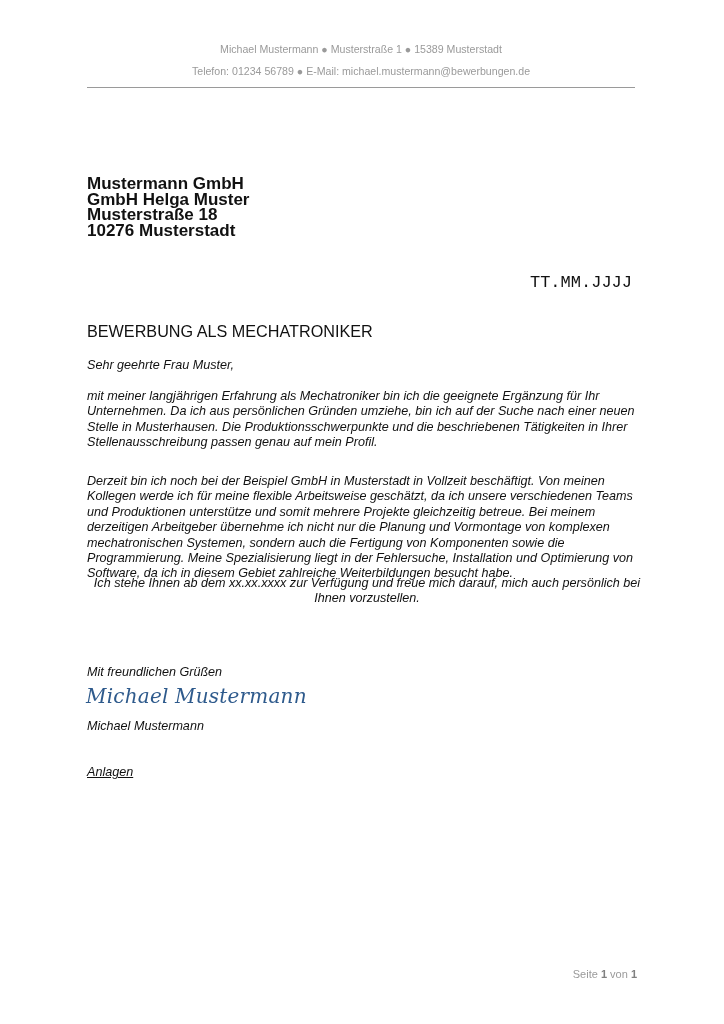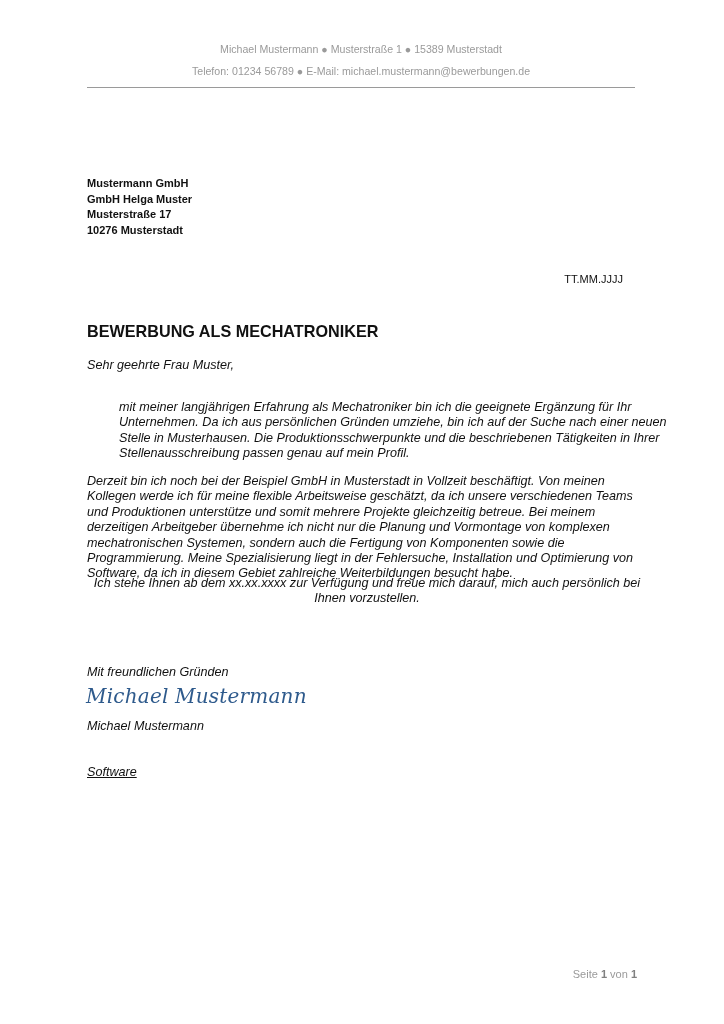--- a/index.html
+++ b/index.html
@@ -32,46 +32,47 @@
     top: 87px;
     width: 548px;
     height: 0;
     border-top: 1.3px solid #9a9a9a;
   }
   .recipient {
     position: absolute;
     left: 87px;
     top: 176px;
     font-weight: bold;
-    font-size: 11px;
+    font-size: 17px;
     line-height: 15.5px;
     color: #111;
   }
   .date {
     position: absolute;
-    right: 101px;
+    right: 92px;
     top: 273px;
-    font-size: 11px;
+    font-size: 17px;
+    font-family: Liberation Mono, monospace;
   }
   .subject {
     position: absolute;
     left: 87px;
     top: 322px;
-    font-weight: bold;
+    font-weight: normal;
     font-size: 16.2px;
   }
   .body-text {
     position: absolute;
     left: 87px;
     width: 560px;
     font-size: 12.6px;
     line-height: 15.4px;
   }
   .salutation { top: 358px; }
-  .para1 { top: 400px; margin-left: 32px; }
+  .para1 { top: 389px; }
   .para2 { top: 474px; }
   .para3 { top: 576px; text-align: center; }
   .closing { top: 665px; }
   .signature-script {
     position: absolute;
     left: 86px;
     top: 684px;
     font-family: "DejaVu Serif", serif;
     font-style: italic;
     font-size: 20px;
@@ -98,37 +99,37 @@
 
 <div class="header">
   <div class="line1">Michael Mustermann ● Musterstraße 1 ● 15389 Musterstadt</div>
   <div class="line2">Telefon: 01234 56789 ● E-Mail: michael.mustermann@bewerbungen.de</div>
 </div>
 <div class="header-rule"></div>
 
 <div class="recipient">
   <div>Mustermann GmbH</div>
   <div>GmbH Helga Muster</div>
-  <div>Musterstraße 17</div>
+  <div>Musterstraße 18</div>
   <div>10276 Musterstadt</div>
 </div>
 
 <div class="date">TT.MM.JJJJ</div>
 
 <div class="subject">BEWERBUNG ALS MECHATRONIKER</div>
 
 <p class="body-text salutation">Sehr geehrte Frau Muster,</p>
 <p class="body-text para1">mit meiner langjährigen Erfahrung als Mechatroniker bin ich die geeignete Ergänzung für Ihr Unternehmen. Da ich aus persönlichen Gründen umziehe, bin ich auf der Suche nach einer neuen Stelle in Musterhausen. Die Produktionsschwerpunkte und die beschriebenen Tätigkeiten in Ihrer Stellenausschreibung passen genau auf mein Profil.</p>
 <p class="body-text para2">Derzeit bin ich noch bei der Beispiel GmbH in Musterstadt in Vollzeit beschäftigt. Von meinen Kollegen werde ich für meine flexible Arbeitsweise geschätzt, da ich unsere verschiedenen Teams und Produktionen unterstütze und somit mehrere Projekte gleichzeitig betreue. Bei meinem derzeitigen Arbeitgeber übernehme ich nicht nur die Planung und Vormontage von komplexen mechatronischen Systemen, sondern auch die Fertigung von Komponenten sowie die Programmierung. Meine Spezialisierung liegt in der Fehlersuche, Installation und Optimierung von Software, da ich in diesem Gebiet zahlreiche Weiterbildungen besucht habe.</p>
 <p class="body-text para3">Ich stehe Ihnen ab dem xx.xx.xxxx zur Verfügung und freue mich darauf, mich auch persönlich bei Ihnen vorzustellen.</p>
 
-<p class="body-text closing">Mit freundlichen Gründen</p>
+<p class="body-text closing">Mit freundlichen Grüßen</p>
 <div class="signature-script">Michael Mustermann</div>
 <p class="body-text signature-name">Michael Mustermann</p>
 
-<p class="body-text attachments">Software</p>
+<p class="body-text attachments">Anlagen</p>
 
 <div class="page-footer">
   <span>Seite</span>
   <b>1</b>
   <span>von</span>
   <b>1</b>
 </div>
 
 </body></html>

